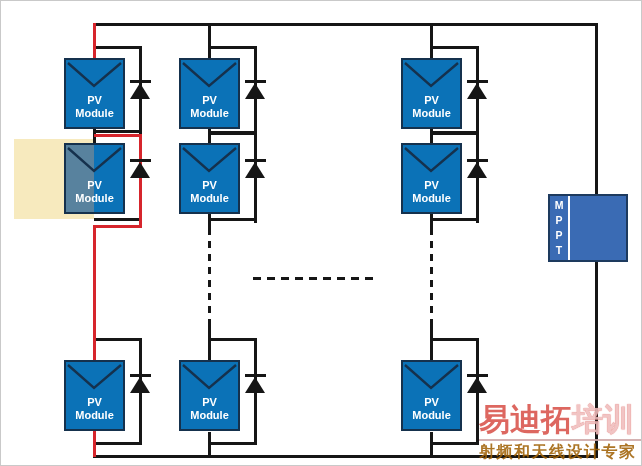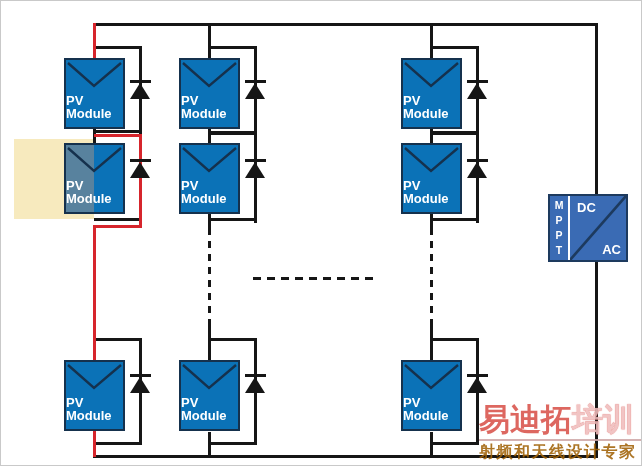--- a/index.html
+++ b/index.html
@@ -11,22 +11,22 @@
   .wire.red{background:#d6252c;z-index:3;}
   .dashv{position:absolute;width:3px;z-index:2;
          background:repeating-linear-gradient(180deg,#161616 0 7px,transparent 7px 13px);}
   .dashh{position:absolute;height:3px;z-index:2;
          background:repeating-linear-gradient(90deg,#161616 0 8px,transparent 8px 14px);}
   
   .module{position:absolute;width:61px;height:71px;box-sizing:border-box;
           background:#0b72b7;border:2px solid #15314d;z-index:4;}
   .module.shaded{background:linear-gradient(90deg,#58829e 0,#58829e 50%,#0b72b7 50%);}
   .module .chev{position:absolute;top:0;left:0;width:100%;height:30px;display:block;}
-  .module .lbl{position:absolute;top:34px;left:0;width:100%;
-               color:#fff;font-weight:bold;font-size:13px;line-height:13px;}
+  .module .lbl{position:absolute;top:34px;left:0;width:100%;text-align:center;
+               color:#fff;font-weight:bold;font-size:11px;line-height:13px;}
   
   .diode{position:absolute;width:21px;height:20px;z-index:5;}
   .diode .bar{position:absolute;top:0;left:0;width:21px;height:3px;background:#161616;}
   .diode .tri{position:absolute;top:3px;left:0;width:0;height:0;
               border-left:10.5px solid transparent;border-right:10.5px solid transparent;
               border-bottom:16px solid #161616;}
   
   .shade{position:absolute;left:13px;top:138px;width:80px;height:80px;
          background:rgba(247,233,186,0.95);z-index:1;}
   
@@ -229,27 +229,20 @@
       <div class="tri"></div>
     </div>
 
   <div class="inverter">
     <div class="mppt">
       <span>M</span>
       <span>P</span>
       <span>P</span>
       <span>T</span>
     </div>
-    <div class="dcac">
-      <svg viewBox="0 0 54 64" preserveAspectRatio="none">
-          <line x1="0" y1="64" x2="54" y2="0" stroke="#1d3a5e" stroke-width="2.6"></line>
-        </svg>
-      <span class="dc">DC</span>
-      <span class="ac">AC</span>
-    </div>
   </div>
 
   <div class="wm">
     <div class="logo">
       <span class="p1">易迪拓</span><span class="p2">培训</span>
     </div>
     <div class="rule"></div>
     <div class="tag">射频和天线设计专家</div>
   </div>
 

